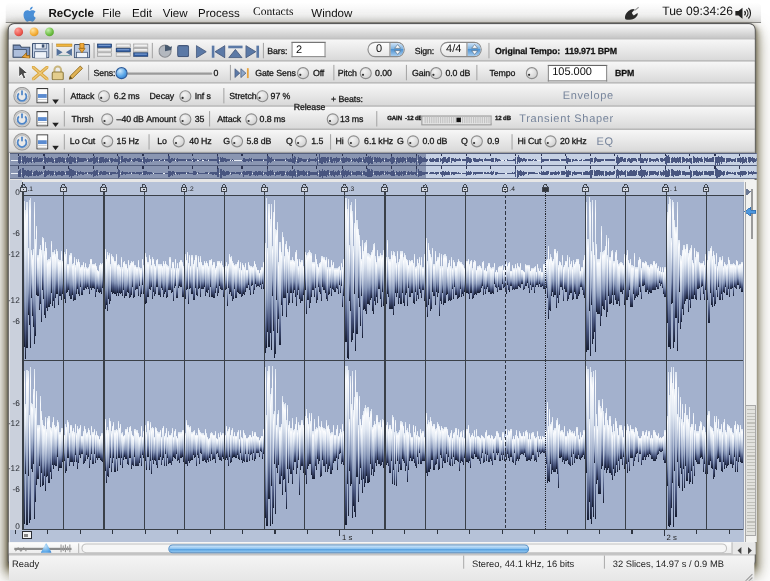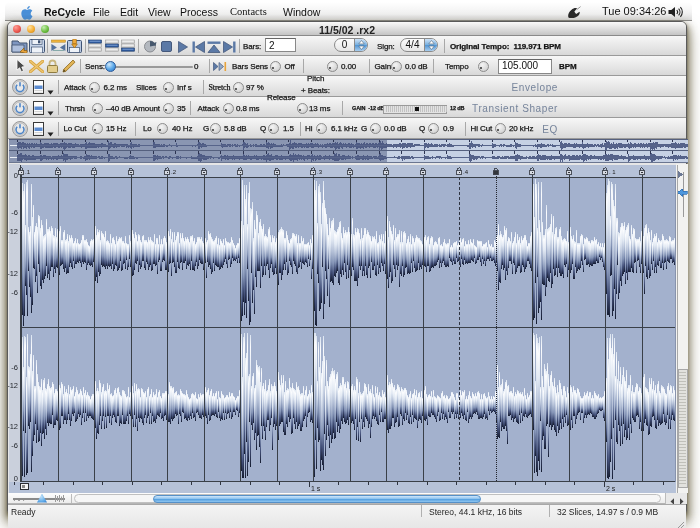--- a/index.html
+++ b/index.html
@@ -41,21 +41,20 @@
     <span class="icon" style="left:663px;top:4px"><svg width="15" height="12" viewBox="0 0 15 12">
         <path d="M0.5 4h2.8L7 1v10L3.3 8H0.5z" fill="#222"></path>
         <path d="M8.8 4a3 3 0 0 1 0 4M10.6 2.6a5 5 0 0 1 0 6.8M12.4 1.2a7 7 0 0 1 0 9.6" stroke="#222" stroke-width="1.1" fill="none"></path>
       </svg></span>
   </div>
 <div id="window">
     <div id="titlebar">
       <span class="tl" style="left:5px;background:radial-gradient(circle at 35% 30%,#ff9f98,#ec5a51 55%,#b1332c)"></span>
       <span class="tl" style="left:18.5px;background:radial-gradient(circle at 35% 30%,#ffe3a0,#f4ad36 55%,#c07e17)"></span>
       <span class="tl" style="left:32.5px;background:radial-gradient(circle at 35% 30%,#c4efae,#6ebe43 55%,#3f8c1e)"></span>
-      <div style="position:absolute;left:0;width:100%;text-align:center;top:1.5px;font-size:10.5px;font-weight:bold;color:#222">11/5/02 .rx2</div>
     </div>
     <div class="row" style="top:14px;height:20px"></div>
     <div class="row" style="top:34px;height:20px"></div>
     <div class="row" style="top:54px;height:21px"></div>
     <div class="row" style="top:75px;height:21px"></div>
     <div class="row" style="top:96px;height:21px"></div>
     <span class="icon" style="left:3px;top:17px"><svg width="17" height="14" viewBox="0 0 17 14">
         <path d="M1 2h6l1.5 2H16v9H1z" fill="#7e96c0" stroke="#41536f" stroke-width="1"></path>
         <path d="M1 6h12v7H1z" fill="#aebfdc" stroke="#41536f" stroke-width="0.8"></path>
         <path d="M9 13l4-4v2.5h3v3z" fill="#e8a33c" stroke="#8a5c10" stroke-width="0.7"></path>
@@ -173,27 +172,27 @@
     <span class="lbl" style="left:77px;top:40px;">Sens:</span>
     <span class="abs" style="left:105px;top:43.5px;width:80px;height:2px;background:#9a9a9a;border-radius:1px"></span>
     <span class="abs" style="left:97px;top:39px;width:11px;height:11px;border-radius:50%;background:radial-gradient(circle at 35% 28%,#cfe8fb,#58a6e8 55%,#2d6fc0);border:0.5px solid #2a5a9a"></span>
     <span class="lbl" style="left:186px;top:40px;">0</span>
     <span class="sep" style="left:201px;top:37px;height:14px"></span>
     <span class="icon" style="left:205px;top:39px"><svg width="15" height="11" viewBox="0 0 15 11">
         <path d="M0.5 1.5L5 5.5 0.5 9.5z" fill="#5b79a6" stroke="#45597c" stroke-width="0.7"></path>
         <path d="M6 1.5L10.5 5.5 6 9.5z" fill="#8fa7c8" stroke="#45597c" stroke-width="0.7"></path>
         <rect x="11.5" y="1" width="1.6" height="9" fill="#e8a33c"></rect>
       </svg></span>
-    <span class="lbl" style="left:224px;top:40px;">Bars Sens</span>
+    <span class="lbl" style="left:224px;top:40px;">Gate Sens</span>
     <span class="knob" style="left:261.5px;top:38.5px">
       <span class="kdot"></span>
     </span>
     <span class="lbl" style="left:276.5px;top:40px;">Off</span>
     <span class="sep" style="left:295px;top:37px;height:14px"></span>
-    <span class="lbl" style="left:299px;top:52px;">Pitch</span>
+    <span class="lbl" style="left:299px;top:40px;">Pitch</span>
     <span class="knob" style="left:319px;top:38.5px">
       <span class="kdot"></span>
     </span>
     <span class="lbl" style="left:333px;top:40px;">0.00</span>
     <span class="sep" style="left:361px;top:37px;height:14px"></span>
     <span class="lbl" style="left:366.5px;top:40px;">Gain</span>
     <span class="knob" style="left:383px;top:38.5px">
       <span class="kdot"></span>
     </span>
     <span class="lbl" style="left:397px;top:40px;">0.0 dB</span>
@@ -218,27 +217,27 @@
       </svg></span>
     <span class="icon" style="left:39px;top:68px"><svg width="7" height="5" viewBox="0 0 7 5">
         <path d="M0.5 0.5h6L3.5 4.5z" fill="#222"></path>
       </svg></span>
     <span class="sep" style="left:50px;top:58px;height:14px"></span>
     <span class="lbl" style="left:56px;top:60.5px;">Attack</span>
     <span class="knob" style="left:80.5px;top:59.5px">
       <span class="kdot"></span>
     </span>
     <span class="lbl" style="left:95.5px;top:60.5px;">6.2 ms</span>
-    <span class="lbl" style="left:128px;top:60.5px;">Slices</span>
+    <span class="lbl" style="left:128px;top:60.5px;">Decay</span>
     <span class="knob" style="left:154.5px;top:59.5px">
       <span class="kdot"></span>
     </span>
     <span class="lbl" style="left:169px;top:60.5px;">Inf s</span>
     <span class="sep" style="left:194.5px;top:58px;height:14px"></span>
-    <span class="lbl" style="left:200.5px;top:60.5px;font-family:Liberation Serif, serif;">Stretch</span>
+    <span class="lbl" style="left:200.5px;top:60.5px;">Stretch</span>
     <span class="knob" style="left:224.5px;top:59.5px">
       <span class="kdot"></span>
     </span>
     <span class="lbl" style="left:238px;top:60.5px;">97 %</span>
     <span class="seclbl" style="right:128px;top:60px">Envelope</span>
     <span class="icon" style="left:4px;top:78px"><svg width="16" height="16" viewBox="0 0 16 16">
         <circle cx="8" cy="8" r="7.5" fill="#d4d4d4" stroke="#9a9a9a"></circle>
         <circle cx="8" cy="8" r="6" fill="#e9e9e9" stroke="#c0c0c0"></circle>
         <path d="M5.2 5.8a4 4 0 1 0 5.6 0" stroke="#4f86c8" stroke-width="1.6" fill="none"></path>
         <rect x="7.2" y="3" width="1.6" height="4.6" rx="0.8" fill="#4f86c8"></rect>

